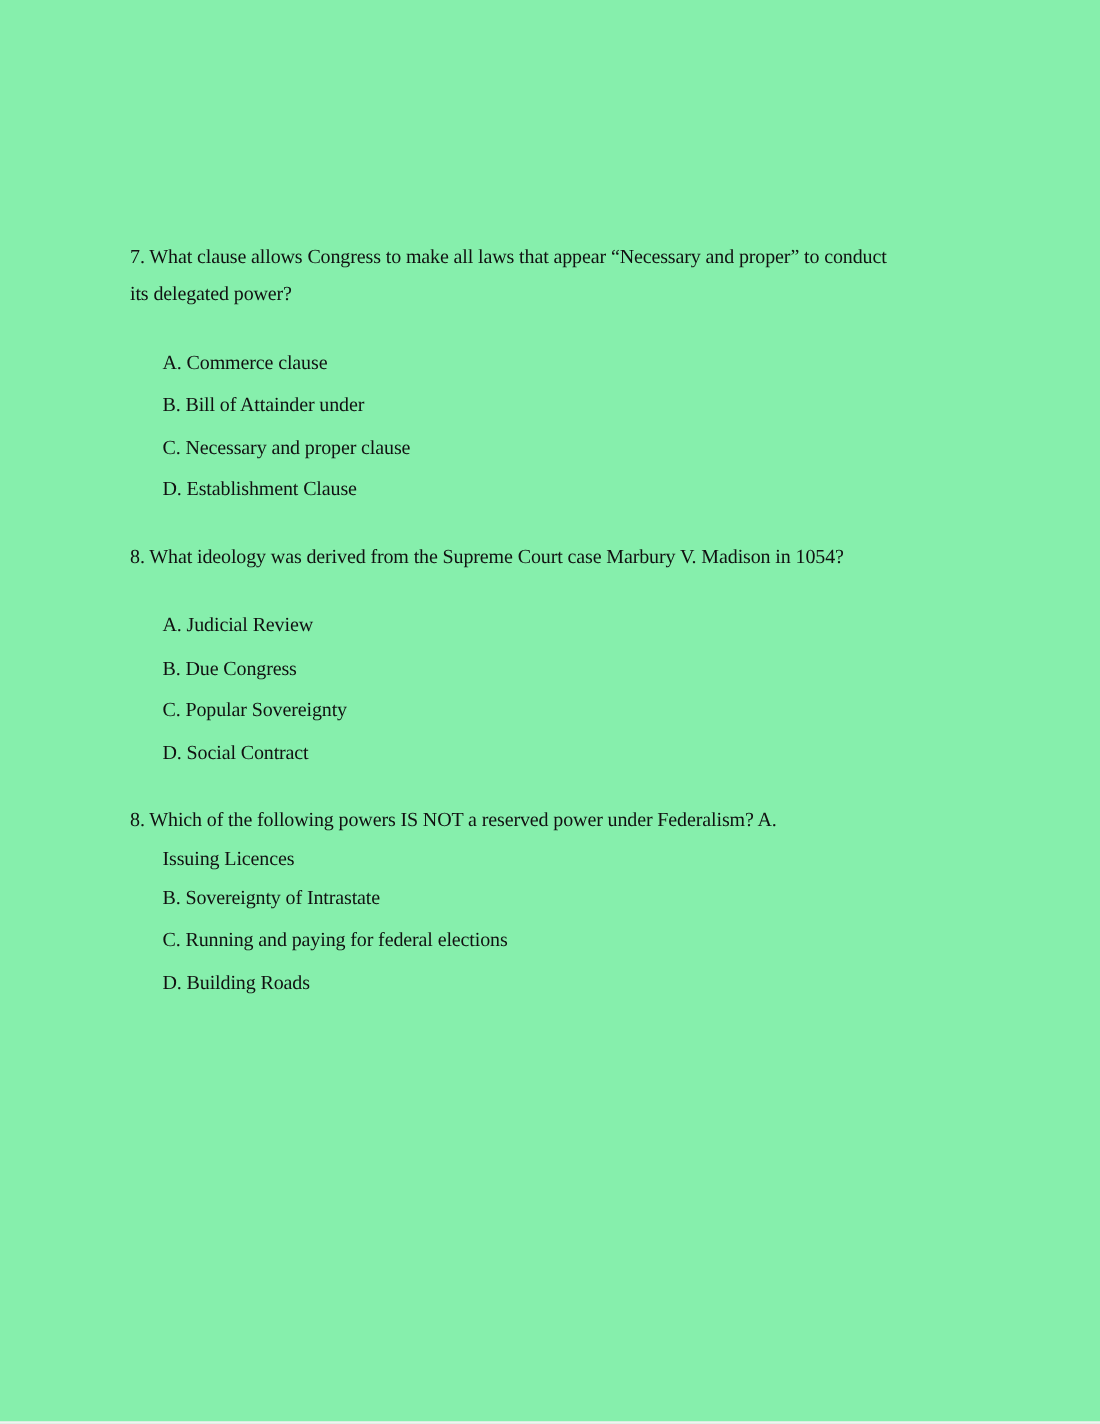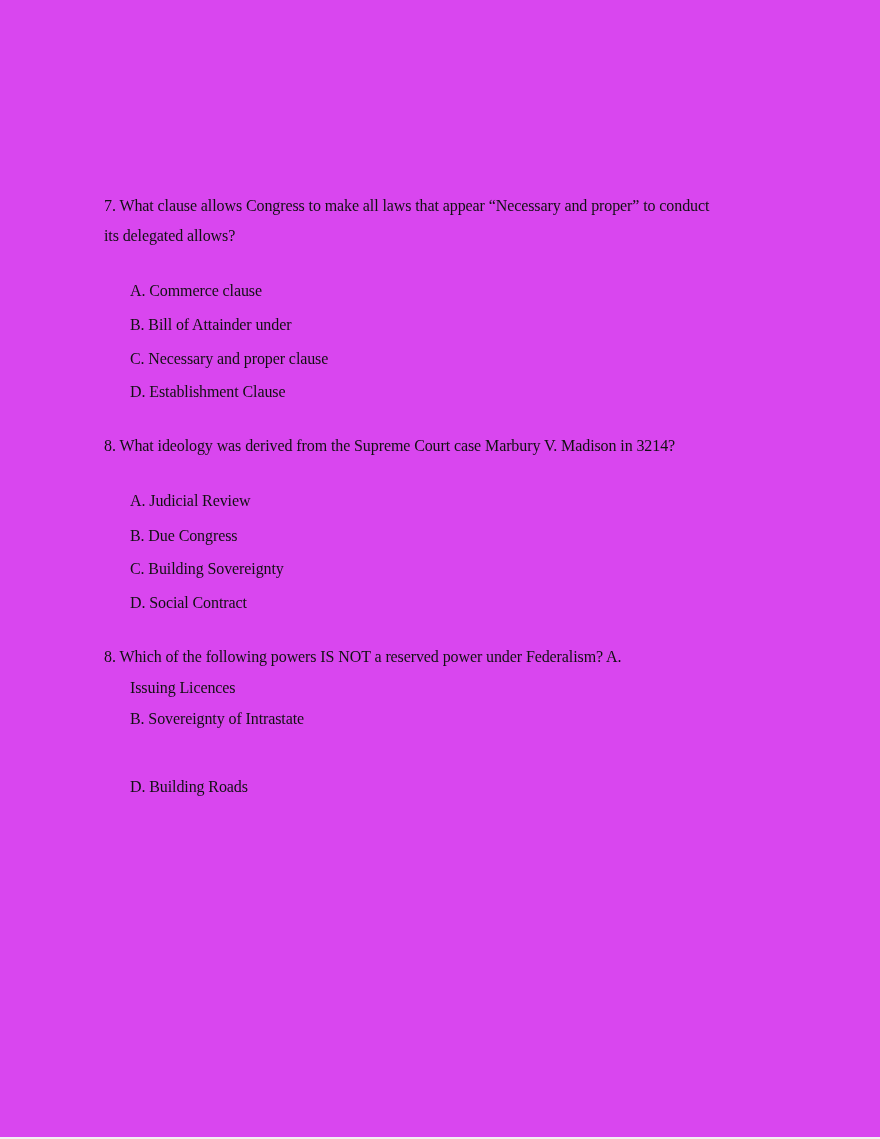--- a/index.html
+++ b/index.html
@@ -1,38 +1,39 @@
 <!DOCTYPE html>
 <html><head>
 <meta charset="utf-8">
 <style>
   html, body { margin: 0; padding: 0; background: #fefefe; }
   body { width: 880px; height: 1139px; position: relative; overflow: hidden;
          font-family: "Liberation Serif", serif; color: #111; font-size: 16px; }
-  .page { position: absolute; left: 0; top: 0; width: 880px; height: 1137px; background: #d946ef; border-bottom: 2px solid #f2f2f2; }
+  .page { position: absolute; left: 0; top: 0; width: 880px; height: 1137px; background: #86efac; border-bottom: 2px solid #f2f2f2; }
   .line { position: absolute; white-space: nowrap; letter-spacing: -0.1px; }
   .q { left: 104px; }
   .opt { left: 130px; }
 </style>
 </head>
 <body>
 
 <div class="page">
 
   <div class="line q" style="top:197px">7. What clause allows Congress to make all laws that appear “Necessary and proper” to conduct</div>
-  <div class="line q" style="top:227px">its delegated allows?</div>
+  <div class="line q" style="top:227px">its delegated power?</div>
   <div class="line opt" style="top:282px">A. Commerce clause</div>
   <div class="line opt" style="top:316px">B. Bill of Attainder under</div>
   <div class="line opt" style="top:350px">C. Necessary and proper clause</div>
   <div class="line opt" style="top:383px">D. Establishment Clause</div>
 
-  <div class="line q" style="top:437px">8. What ideology was derived from the Supreme Court case Marbury V. Madison in 3214?</div>
+  <div class="line q" style="top:437px">8. What ideology was derived from the Supreme Court case Marbury V. Madison in 1054?</div>
   <div class="line opt" style="top:492px">A. Judicial Review</div>
   <div class="line opt" style="top:527px">B. Due Congress</div>
-  <div class="line opt" style="top:560px">C. Building Sovereignty</div>
+  <div class="line opt" style="top:560px">C. Popular Sovereignty</div>
   <div class="line opt" style="top:594px">D. Social Contract</div>
 
   <div class="line q" style="top:648px">8. Which of the following powers IS NOT a reserved power under Federalism? A.</div>
   <div class="line opt" style="top:679px">Issuing Licences</div>
   <div class="line opt" style="top:710px">B. Sovereignty of Intrastate</div>
+  <div class="line opt" style="top:744px">C. Running and paying for federal elections</div>
   <div class="line opt" style="top:778px">D. Building Roads</div>
 
 </div>
 
 </body></html>

